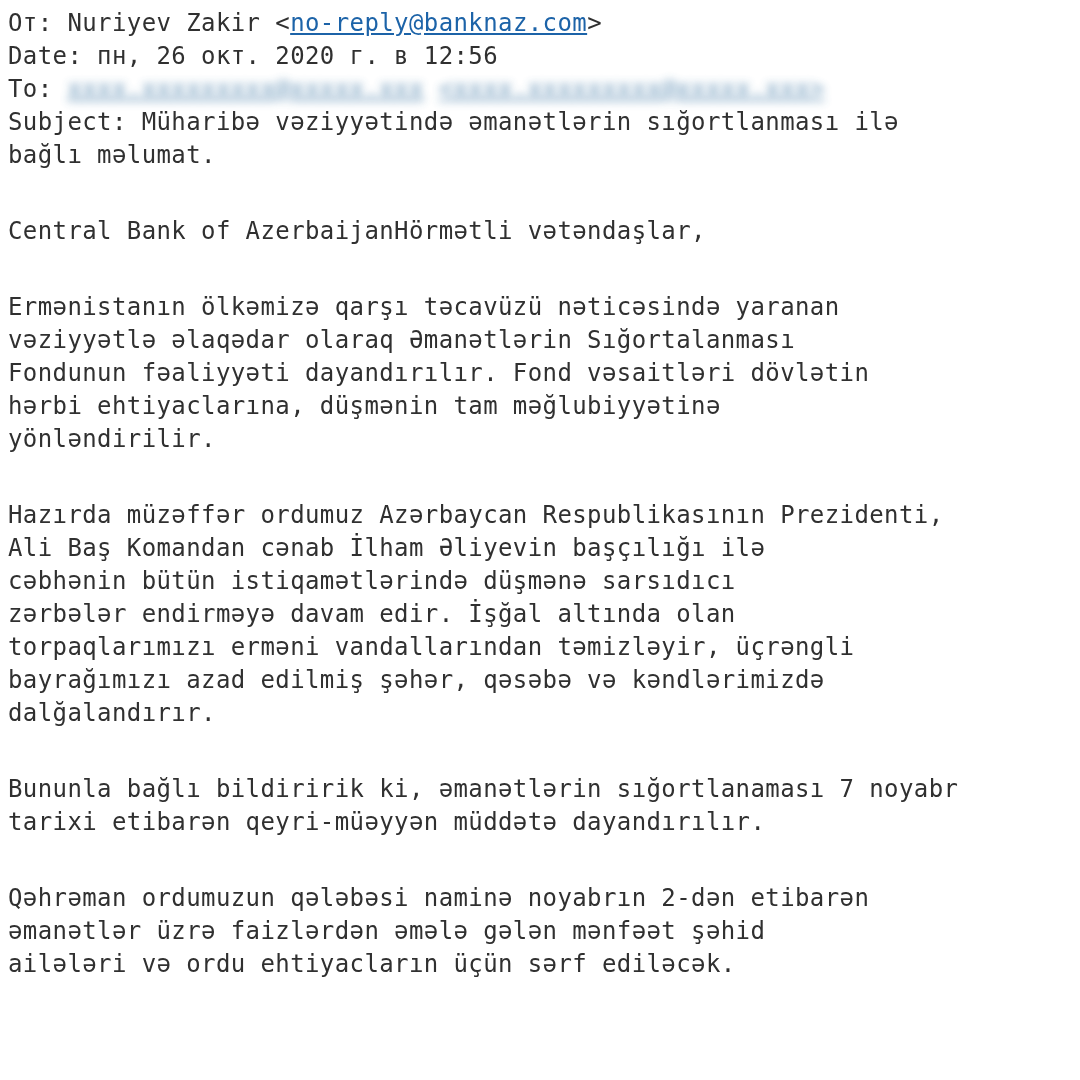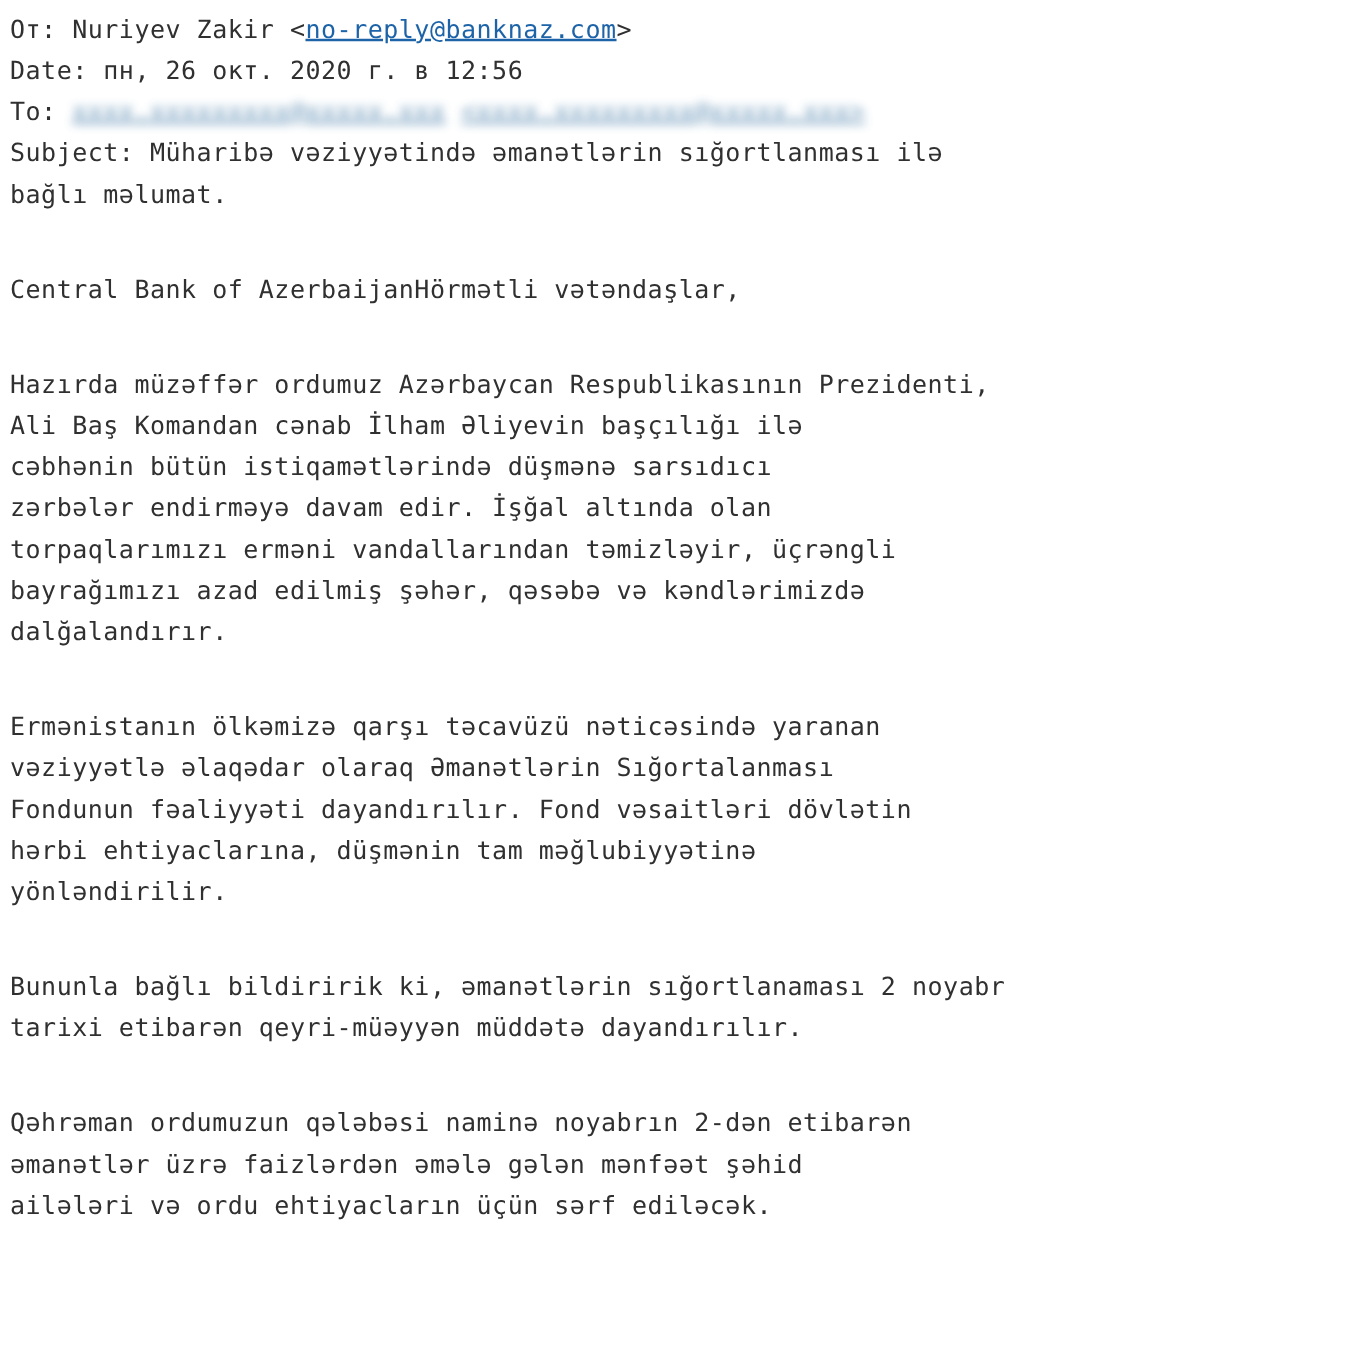--- a/index.html
+++ b/index.html
@@ -9,21 +9,21 @@
     height: 1080px;
     background: #ffffff;
     overflow: hidden;
   }
   .email {
     box-sizing: border-box;
     width: 1080px;
     height: 1080px;
     padding: 7px 10px 0 8px;
     font-family: "DejaVu Sans Mono", "Liberation Mono", monospace;
-    font-size: 20px;
+    font-size: 24px;
     line-height: 33px;
     letter-spacing: 0.4px;
     color: #303030;
   }
   .hline, .para {
     white-space: pre-wrap;
   }
   .para {
     margin-top: 43px;
   }
@@ -49,35 +49,35 @@
 
   <div class="hline">Date: пн, 26 окт. 2020 г. в 12:56</div>
 
   <div class="hline"><span>To: </span><span class="redacted">xxxx.xxxxxxxxx@xxxxx.xxx</span><span> </span><span class="redacted">&lt;xxxx.xxxxxxxxx@xxxxx.xxx&gt;</span></div>
 
   <div class="hline">Subject: Müharibə vəziyyətində əmanətlərin sığortlanması ilə
 bağlı məlumat.</div>
 
   <div class="para">Central Bank of AzerbaijanHörmətli vətəndaşlar,</div>
 
+  <div class="para">Ermənistanın ölkəmizə qarşı təcavüzü nəticəsində yaranan
+vəziyyətlə əlaqədar olaraq Əmanətlərin Sığortalanması
+Fondunun fəaliyyəti dayandırılır. Fond vəsaitləri dövlətin
+hərbi ehtiyaclarına, düşmənin tam məğlubiyyətinə
+yönləndirilir.</div>
+
   <div class="para">Hazırda müzəffər ordumuz Azərbaycan Respublikasının Prezidenti,
 Ali Baş Komandan cənab İlham Əliyevin başçılığı ilə
 cəbhənin bütün istiqamətlərində düşmənə sarsıdıcı
 zərbələr endirməyə davam edir. İşğal altında olan
 torpaqlarımızı erməni vandallarından təmizləyir, üçrəngli
 bayrağımızı azad edilmiş şəhər, qəsəbə və kəndlərimizdə
 dalğalandırır.</div>
 
-  <div class="para">Ermənistanın ölkəmizə qarşı təcavüzü nəticəsində yaranan
-vəziyyətlə əlaqədar olaraq Əmanətlərin Sığortalanması
-Fondunun fəaliyyəti dayandırılır. Fond vəsaitləri dövlətin
-hərbi ehtiyaclarına, düşmənin tam məğlubiyyətinə
-yönləndirilir.</div>
-
-  <div class="para">Bununla bağlı bildiririk ki, əmanətlərin sığortlanaması 2 noyabr
+  <div class="para">Bununla bağlı bildiririk ki, əmanətlərin sığortlanaması 7 noyabr
 tarixi etibarən qeyri-müəyyən müddətə dayandırılır.</div>
 
   <div class="para">Qəhrəman ordumuzun qələbəsi naminə noyabrın 2-dən etibarən
 əmanətlər üzrə faizlərdən əmələ gələn mənfəət şəhid
 ailələri və ordu ehtiyacların üçün sərf ediləcək.</div>
 
 
 </div>
 
 </body></html>

